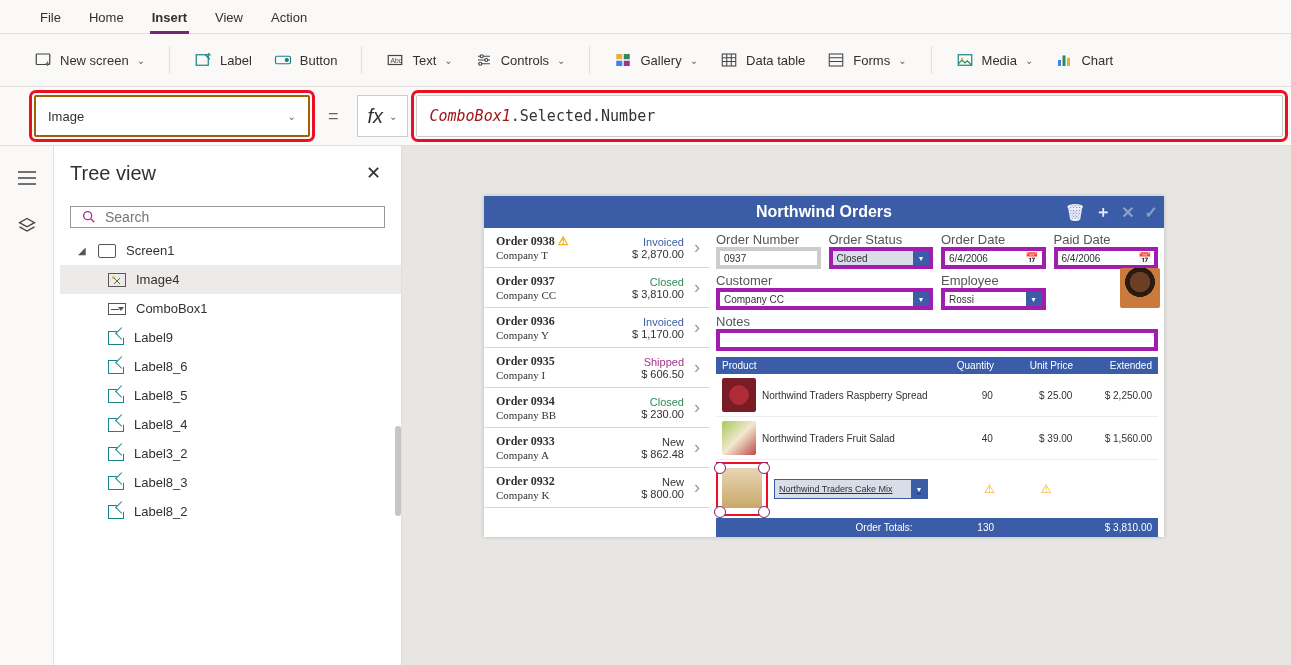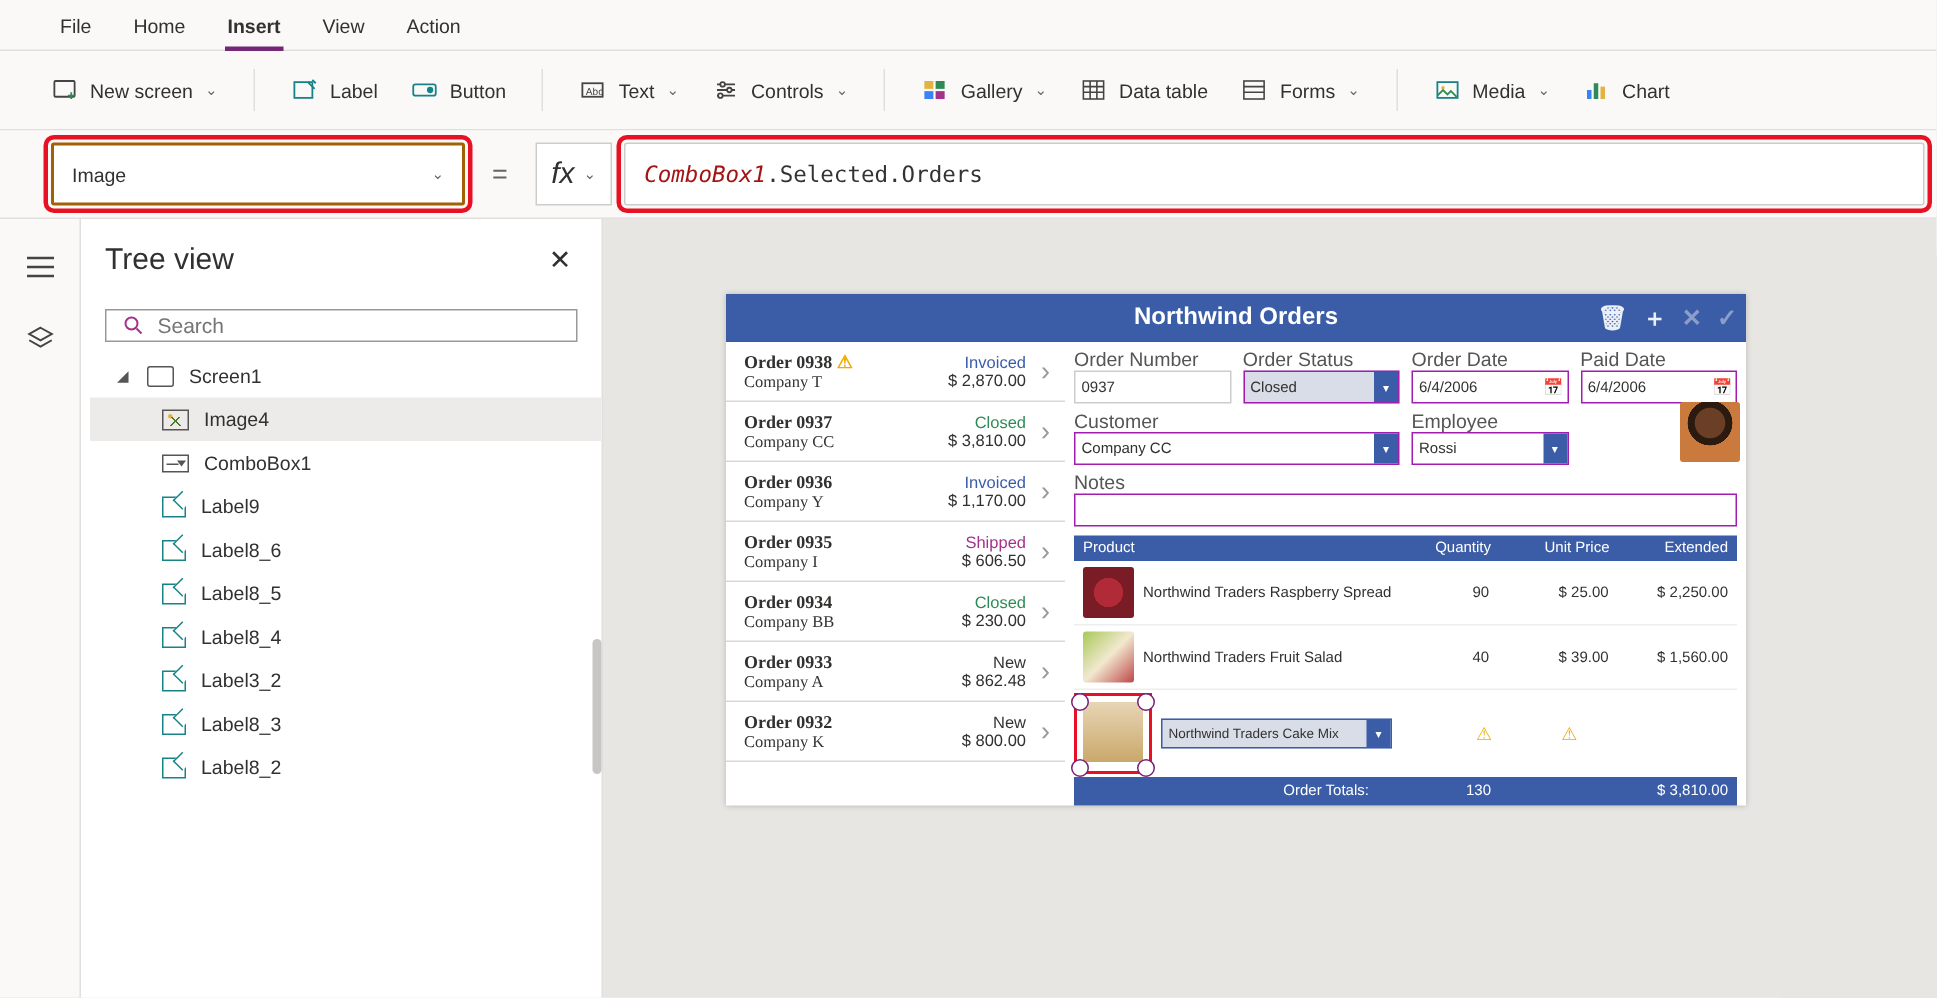--- a/index.html
+++ b/index.html
@@ -72,41 +72,41 @@
   .order-comp { font-size:11px; color:#333; }
   .order-right { text-align:right; margin-right:10px; }
   .order-stat { font-size:11px; }
   .order-amt { font-size:11px; }
   .order-arrow { color:#999; font-size:18px; }
   .warn-tri { color:#f2a900; font-size:12px; }
 
   .detail-col { flex:1; padding:4px 6px 0 6px; display:flex; flex-direction:column; }
   .det-grid { display:grid; grid-template-columns: 1fr 1fr 1fr 1fr; gap:4px 8px; font-size:10px; }
   .det-label { color:#555; font-size:13px; }
-  .det-inp { height:22px; border:1px solid #a21caf; background:#fff; font-size:10px; padding:0 4px; display:flex; align-items:center; justify-content:space-between; }
+  .det-inp { height:22px; border:4px solid #a21caf; background:#fff; font-size:10px; padding:0 4px; display:flex; align-items:center; justify-content:space-between; }
   .det-inp.plain { border-color:#ccc; }
   .det-inp .dd-arrow { background:#3b5ca7; color:#fff; width:16px; height:100%; display:flex; align-items:center; justify-content:center; font-size:8px; margin-right:-4px; }
   .det-inp.filled { background:#d8dde8; }
   .det-cal { color:#3b5ca7; font-size:11px; margin-right:-2px; }
   .avatar { width:40px; height:40px; border-radius:2px; background: radial-gradient(circle at 50% 35%, #6b3e26 30%, #2a1a0f 32% 45%, transparent 46%), #c97a3c; position:absolute; }
 
   .prod-head { background:#3b5ca7; color:#fff; font-size:10px; display:grid; grid-template-columns: 2.4fr 0.7fr 0.9fr 0.9fr; padding:3px 6px; margin-top:6px; }
   .prod-head span:nth-child(2),.prod-head span:nth-child(3),.prod-head span:nth-child(4){text-align:right;}
   .prod-row { display:grid; grid-template-columns: 36px 2fr 0.7fr 0.9fr 0.9fr; align-items:center; gap:4px; padding:4px 6px; font-size:10px; border-bottom:1px solid #eee; }
   .prod-row span:nth-child(3),.prod-row span:nth-child(4),.prod-row span:nth-child(5){text-align:right;}
   .prod-img { width:34px; height:34px; background:#ddd; border-radius:2px; }
   .prod-img.p1 { background: radial-gradient(circle at 50% 50%, #b02a37 40%, #7a1c26 41%); }
   .prod-img.p2 { background: linear-gradient(135deg,#a7c957,#f2e8cf 50%,#bc4749); }
   .prod-img.p3 { background: linear-gradient(#e8d5b5,#c9a86a); }
 
   .sel-area { position:relative; margin-top:2px; }
   .sel-border { border:2px solid #e81123; padding:2px; display:inline-block; }
   .sel-handles { position:relative; }
   .handle { position:absolute; width:12px; height:12px; border:1.5px solid #7a1f7a; border-radius:50%; background:#fff; }
-  .sel-combo { width:154px; height:20px; border:1px solid #3b5ca7; background:#d8dde8; font-size:9px; display:flex; align-items:center; justify-content:space-between; padding-left:4px; margin-left:6px; }
+  .sel-combo { width:154px; height:20px; border:1px solid #3b5ca7; background:#d8dde8; font-size:9px; display:flex; align-items:center; justify-content:space-between; padding-left:4px; margin-left:6px;text-decoration:underline; }
   .sel-combo .dd-arrow { background:#3b5ca7; color:#fff; width:16px; height:100%; display:flex; align-items:center; justify-content:center; font-size:8px; }
 
   .totals-bar { background:#3b5ca7; color:#fff; font-size:10px; display:grid; grid-template-columns: 2.4fr 0.7fr 0.9fr 0.9fr; padding:4px 6px; margin-top:2px; }
   .totals-bar span:nth-child(1){text-align:right; padding-right:20px;}
   .totals-bar span:nth-child(2),.totals-bar span:nth-child(4){text-align:right;}
 
   
   .tree-scroll { position:absolute; right:0; top:280px; width:6px; height:90px; background:#c8c6c4; border-radius:3px; }
 
   svg { display:block; }
@@ -225,21 +225,21 @@
     <span>Image</span>
     <span class="chev">⌄</span>
   </div>
   <div class="eq">=</div>
   <div class="fx-box">
     <span class="fx-label">fx</span>
     <span class="chev">⌄</span>
   </div>
   <div class="formula-input hl-red">
     <span class="tok-obj">ComboBox1</span>
-      <span class="tok-dot">.Selected.Orders</span>
+      <span class="tok-dot">.Selected.Number</span>
   </div>
 </div>
 
 <div class="main">
   <div class="left-rail">
     <div class="rail-btn">
       <svg width="20" height="16" viewBox="0 0 20 16" stroke="#444" stroke-width="1.6">
           <path d="M1 2h18M1 8h18M1 14h18"></path>
         </svg>
     </div>

